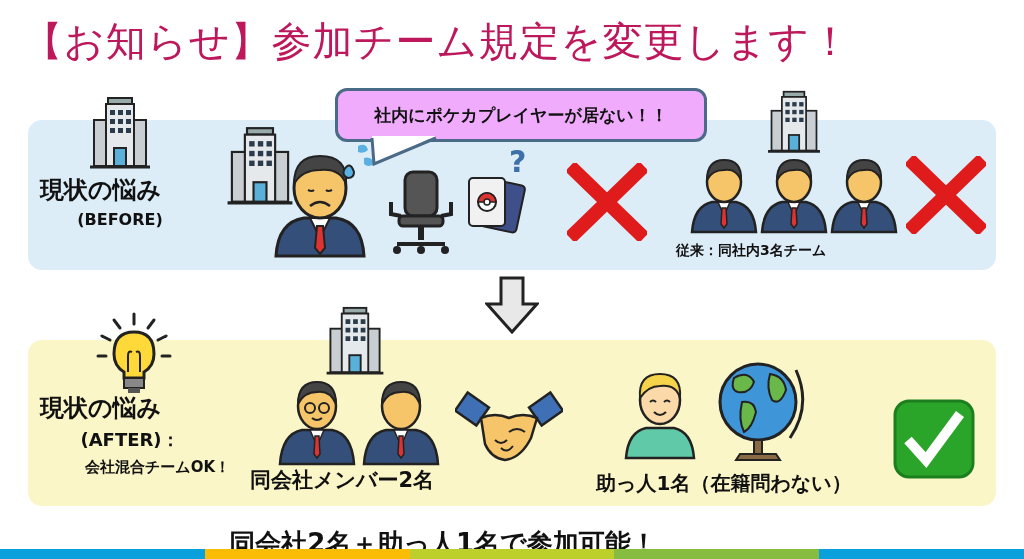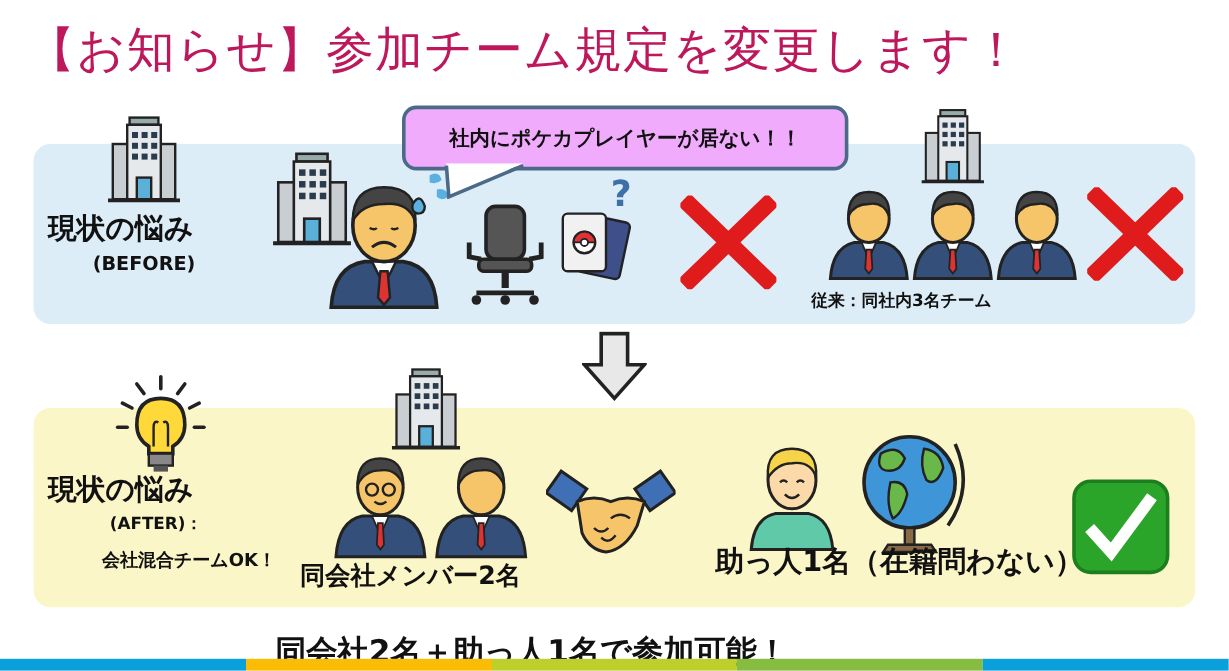--- a/index.html
+++ b/index.html
@@ -16,21 +16,21 @@
   .panel-before {
     left: 28px; top: 120px; width: 968px; height: 150px;
     background: #dcedf7; border-radius: 14px;
   }
   .panel-after {
     left: 28px; top: 340px; width: 968px; height: 166px;
     background: #fbf6c8; border-radius: 14px;
   }
 
   .label-big { font-weight: bold; font-size: 24px; text-align: left; line-height: 1.2; }
-  .label-mid { font-weight: bold; font-size: 14px; text-align: center; }
+  .label-mid { font-weight: bold; font-size: 18px; text-align: center; }
   .label-small { font-weight: bold; font-size: 15px; text-align: right; }
 
   .bubble {
     left: 335px; top: 88px; width: 372px; height: 54px;
     background: #f0abfc; border: 3px solid #4a6a88; border-radius: 12px;
     display: flex; align-items: center; justify-content: center;
     font-weight: bold; font-size: 17px;
   }
   .bubble-tail { left: 372px; top: 138px; }
 
@@ -260,21 +260,21 @@
 
 <svg class="abs" style="left:712px;top:350px" width="96" height="120" viewBox="0 0 96 120">
   <path d="M84 20 Q100 56 78 88" stroke="#222" stroke-width="3" fill="none"></path>
   <circle cx="46" cy="52" r="38" fill="#3e95d8" stroke="#222" stroke-width="3"></circle>
   <path d="M22 28 Q36 20 42 32 Q38 44 26 42 Q18 40 22 28 Z" fill="#6bb84a" stroke="#222" stroke-width="2"></path>
   <path d="M30 52 Q42 50 44 62 Q40 78 32 82 Q26 70 30 52 Z" fill="#6bb84a" stroke="#222" stroke-width="2"></path>
   <path d="M58 24 Q72 26 74 40 Q68 56 60 50 Q54 38 58 24 Z" fill="#6bb84a" stroke="#222" stroke-width="2"></path>
   <rect x="42" y="90" width="8" height="14" fill="#8a6a44" stroke="#222" stroke-width="2"></rect>
   <path d="M24 110 L68 110 L64 104 L28 104 Z" fill="#8a6a44" stroke="#222" stroke-width="2"></path>
 </svg>
-<div class="abs caption" style="left:596px;top:452px;font-size:24px">助っ人1名（在籍問わない）</div>
+<div class="abs caption" style="left:596px;top:470px;font-size:20px">助っ人1名（在籍問わない）</div>
 
 <svg class="abs" style="left:892px;top:398px" width="84" height="82" viewBox="0 0 84 82">
   <rect x="3" y="3" width="78" height="76" rx="14" fill="#2aa52a" stroke="#1d7e1d" stroke-width="3"></rect>
   <path d="M16 42 L34 62 L68 16" stroke="#fff" stroke-width="10" fill="none" stroke-linejoin="miter"></path>
 </svg>
 
 <div class="abs footer-text">同会社2名＋助っ人1名で参加可能！</div>
 
 <div class="abs color-bar">
   <div style="background:#0aa0dc"></div>

